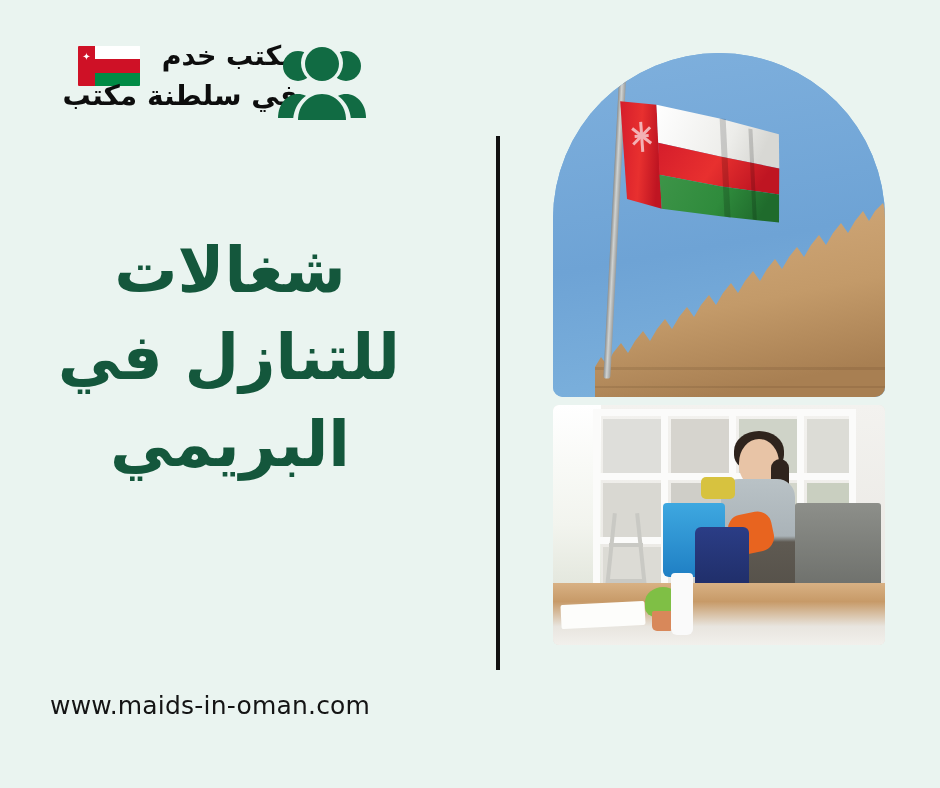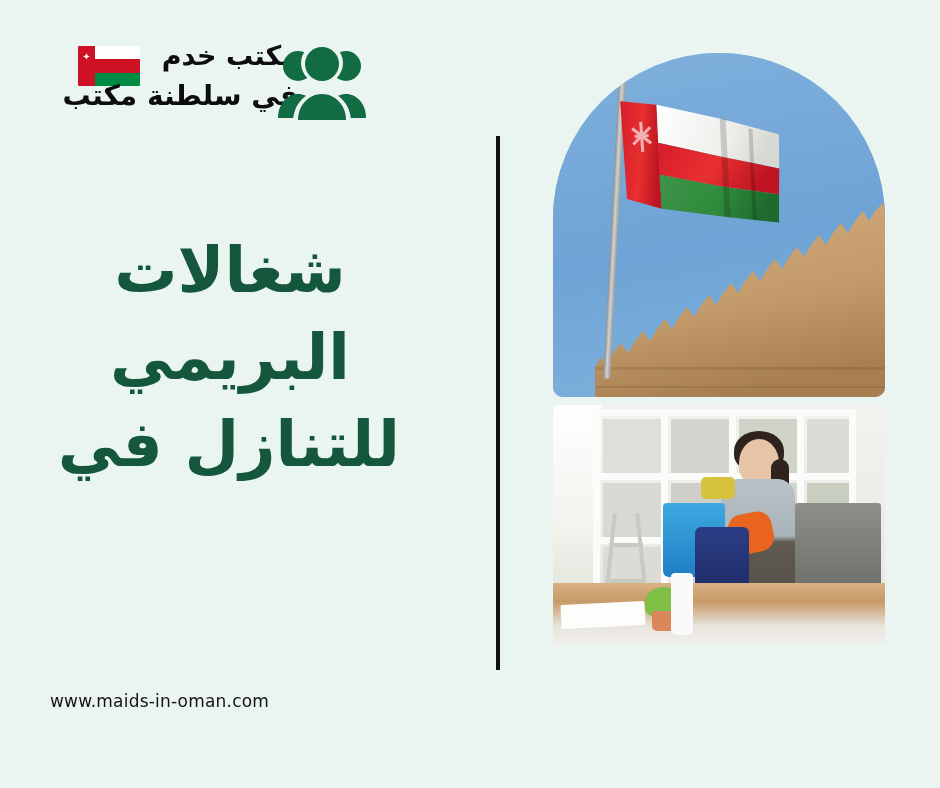--- a/index.html
+++ b/index.html
@@ -137,21 +137,21 @@
     display: block;
     white-space: nowrap;
   }
 
   
   .site-url {
     position: absolute;
     left: 50px;
     top: 691px;
     color: #141414;
-    font-size: 17px;
+    font-size: 25px;
     font-weight: 400;
     letter-spacing: 0.2px;
     white-space: nowrap;
   }
 
   
   .photo-arch {
     position: absolute;
     left: 553px;
     top: 53px;
@@ -297,22 +297,22 @@
           <path d="M22 82c0-15 11-26 24-26s24 11 24 26z"></path>
         </g>
       </svg>
     </div>
   </div>
 
   <div class="divider"></div>
 
   <div class="headline">
     <span class="hl">شغالات</span>
+    <span class="hl">للتنازل في</span>
     <span class="hl">البريمي</span>
-    <span class="hl">للتنازل في</span>
   </div>
 
   <div class="site-url">www.maids-in-oman.com</div>
 
   <div class="photo-arch">
     <div class="photo-inner">
       <div class="sky"></div>
 
       <div class="fort">
         <svg viewBox="0 0 300 220" width="300" height="220" preserveAspectRatio="none" aria-hidden="true">

